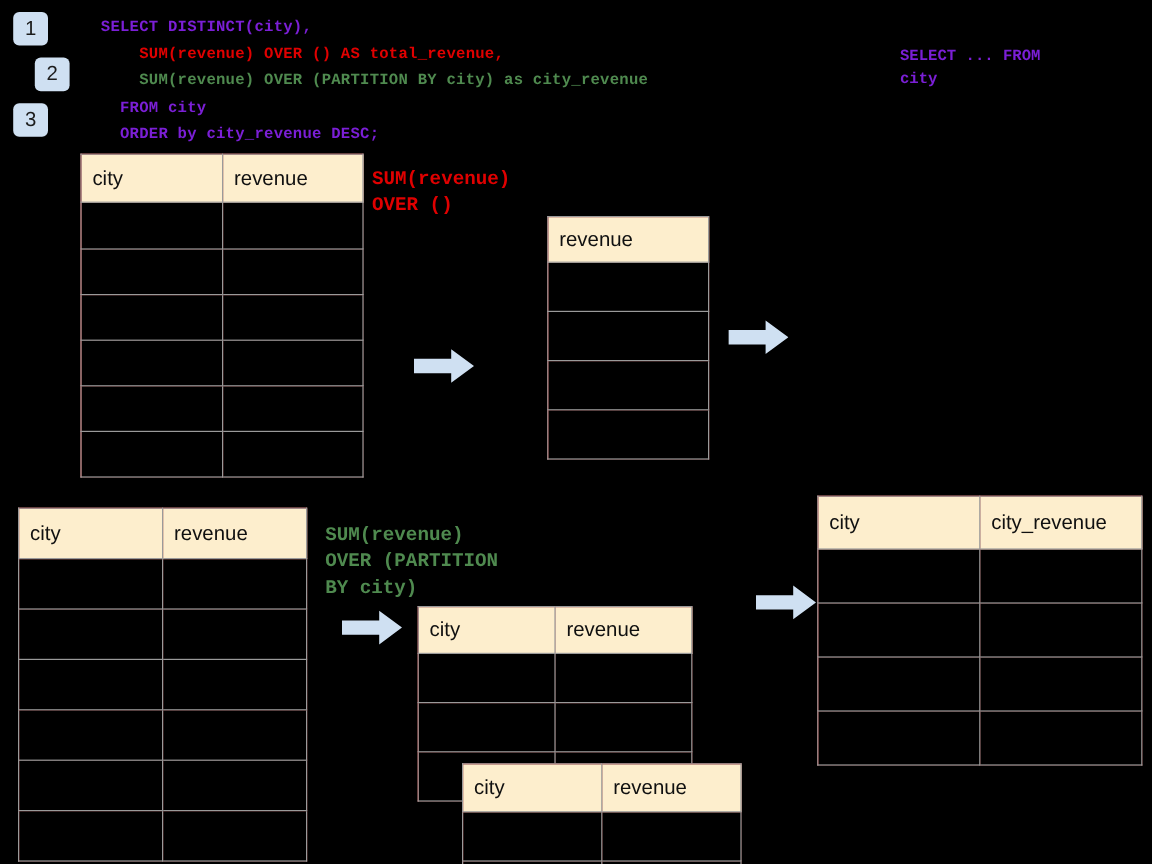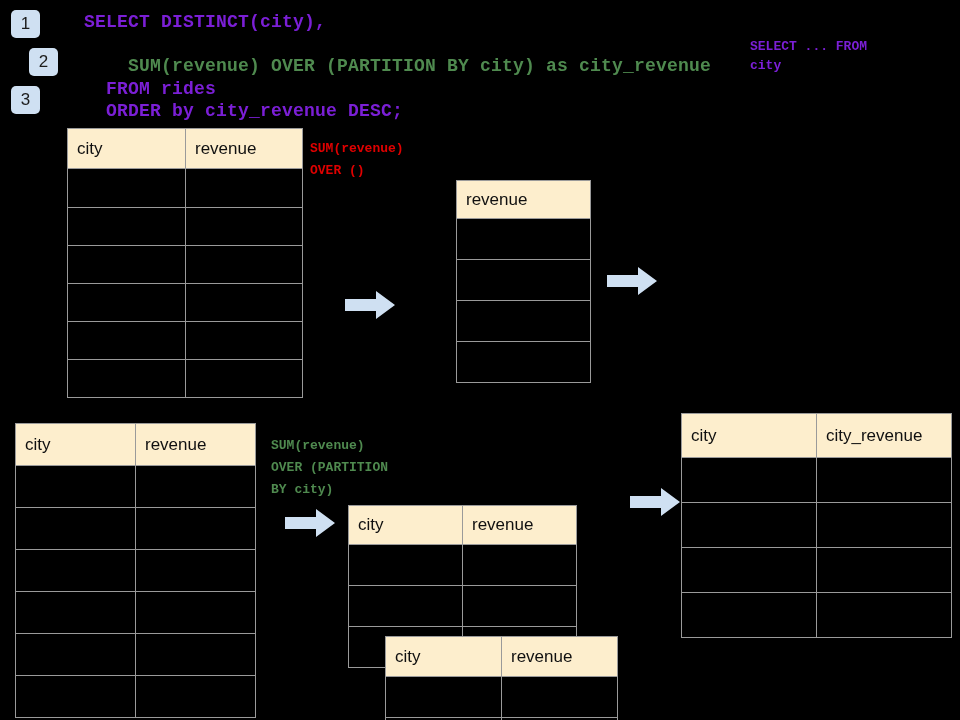--- a/index.html
+++ b/index.html
@@ -27,34 +27,34 @@
     line-height: 28px;
     text-align: center;
     width: 29px;
     height: 28px;
   }
 
   
   .code {
     position: absolute;
     font-family: "Liberation Mono", monospace;
-    font-size: 18px;
+    font-size: 13px;
     letter-spacing: 0.2px;
     white-space: pre;
     line-height: 21.5px;
     font-weight: bold;
   }
   .c-purple { color: #7b1fd6; }
   .c-red    { color: #e00000; }
   .c-green  { color: #4f8a4f; text-align: right; }
 
   .note {
     position: absolute;
     font-family: "Liberation Mono", monospace;
-    font-size: 13px;
+    font-size: 16px;
     font-weight: bold;
     line-height: 22px;
     white-space: pre;
   }
   .note-red   { color: #e00000; }
   .note-green { color: #4f8a4f; }
   .note-purple{ color: #7b1fd6; font-size: 13px; line-height: 19px; }
 
   
   .tbl {
@@ -89,22 +89,23 @@
 </head>
 <body>
 
 <div id="canvas">
 
   <div class="badge" style="left:11px; top:10px;">1</div>
   <div class="badge" style="left:29px; top:48px;">2</div>
   <div class="badge" style="left:11px; top:86px;">3</div>
 
   <div class="code c-purple" style="left:84px; top:12px;">SELECT DISTINCT(city),</div>
+  <div class="code c-red" style="left:84px; top:34px;">    SUM(revenue) OVER () AS total_revenue,</div>
   <div class="code c-green" style="left:84px; top:56px;">    SUM(revenue) OVER (PARTITION BY city) as city_revenue</div>
-  <div class="code c-purple" style="left:84px; top:79px;">  FROM rides</div>
+  <div class="code c-purple" style="left:84px; top:79px;">  FROM city</div>
   <div class="code c-purple" style="left:84px; top:101px;">  ORDER by city_revenue DESC;</div>
 
   <div class="note note-purple" style="left:750px; top:37px;">SELECT ... FROM
 city</div>
 
   <div class="note note-red" style="left:310px; top:138px;">SUM(revenue)
 OVER ()</div>
 
   <div class="note note-green" style="left:271px; top:435px;">SUM(revenue)
 OVER (PARTITION

